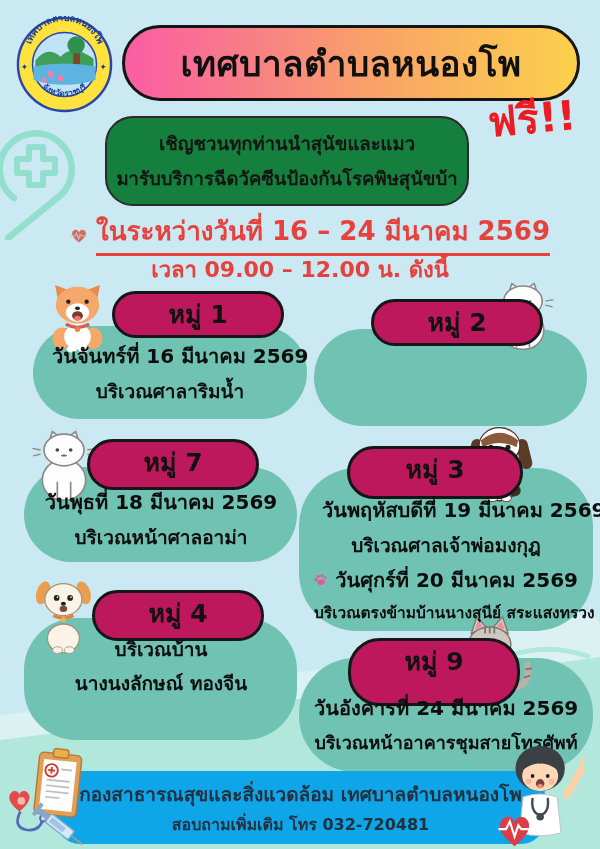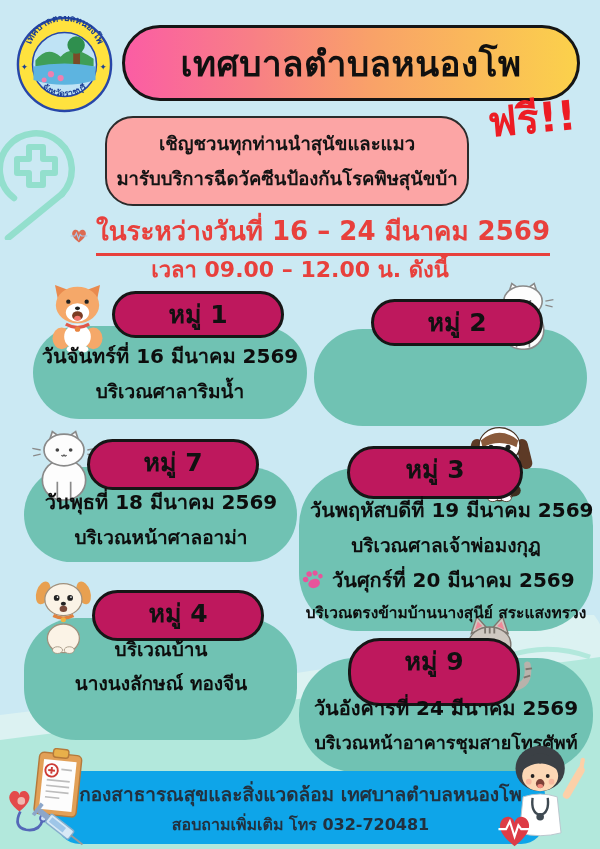--- a/index.html
+++ b/index.html
@@ -9,34 +9,34 @@
   .abs{position:absolute}
 
   
   .title-banner{left:122px;top:25px;width:458px;height:76px;border:3px solid #151515;border-radius:40px;
     background:linear-gradient(90deg,#fb5da4 0%,#f87f86 28%,#f9a268 55%,#fbd14b 100%);
     display:flex;align-items:center;justify-content:center}
   .title-banner span{font-size:35px;font-weight:700;color:#101010;letter-spacing:0.5px}
   .free{left:472px;top:98px;width:120px;text-align:center;font-size:41px;font-weight:700;color:#ed1c24;
     transform:rotate(-5deg);line-height:1.05}
 
-  .invite{left:105px;top:116px;width:364px;height:90px;background:#fca5a5;border:2.5px solid #2b2b2b;
+  .invite{left:105px;top:116px;width:364px;height:90px;background:#15803d;border:2.5px solid #2b2b2b;
     border-radius:28px;display:flex;flex-direction:column;align-items:center;justify-content:center;gap:6px}
   .invite p{font-size:18.5px;font-weight:700;color:#141414;white-space:nowrap}
 
   .daterow{left:70px;top:210px;width:480px;display:flex;align-items:flex-end;justify-content:center;gap:8px}
   .daterange{font-size:26px;font-weight:700;color:#e8403c;border-bottom:3px solid #e8403c;padding-bottom:2px;white-space:nowrap}
   .timeline{left:0;top:252px;width:600px;text-align:center;font-size:22px;font-weight:700;color:#e8403c}
 
   
   .blob{position:absolute;background:#70c2b3;border-radius:52px}
   .pill{position:absolute;background:#be185d;border:3px solid #161616;border-radius:32px;
     display:flex;align-items:flex-start;justify-content:center;font-weight:700;font-size:25px;color:#111;z-index:3}
   .clines{position:absolute;text-align:center;font-weight:700;color:#0d0d0d;z-index:3}
-  .clines p{margin:4px 0;white-space:nowrap}
+  .clines p{margin:4px 12px;white-space:nowrap}
   .fz20{font-size:20px}.fz19{font-size:19px}.fz18{font-size:18px}.fz16{font-size:15.5px}
   .pawrow{display:flex;align-items:center;justify-content:flex-start;gap:8px}
   .animal{position:absolute;z-index:2}
 
   
   .footer-box{left:56px;top:771px;width:489px;height:73px;background:#0ea5e9;border-radius:24px;
     display:flex;flex-direction:column;align-items:center;justify-content:center;gap:3px;z-index:5}
   .footer-box p{font-weight:700;color:#22313f;white-space:nowrap}
   .footer-box .f1{font-size:19px}
   .footer-box .f2{font-size:16px}

